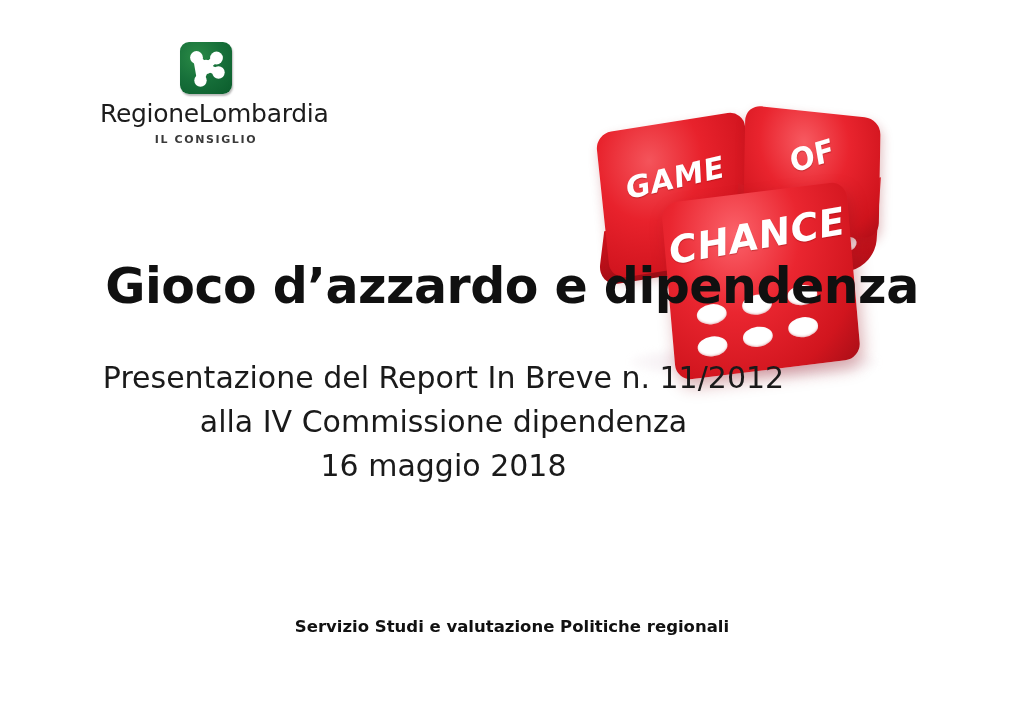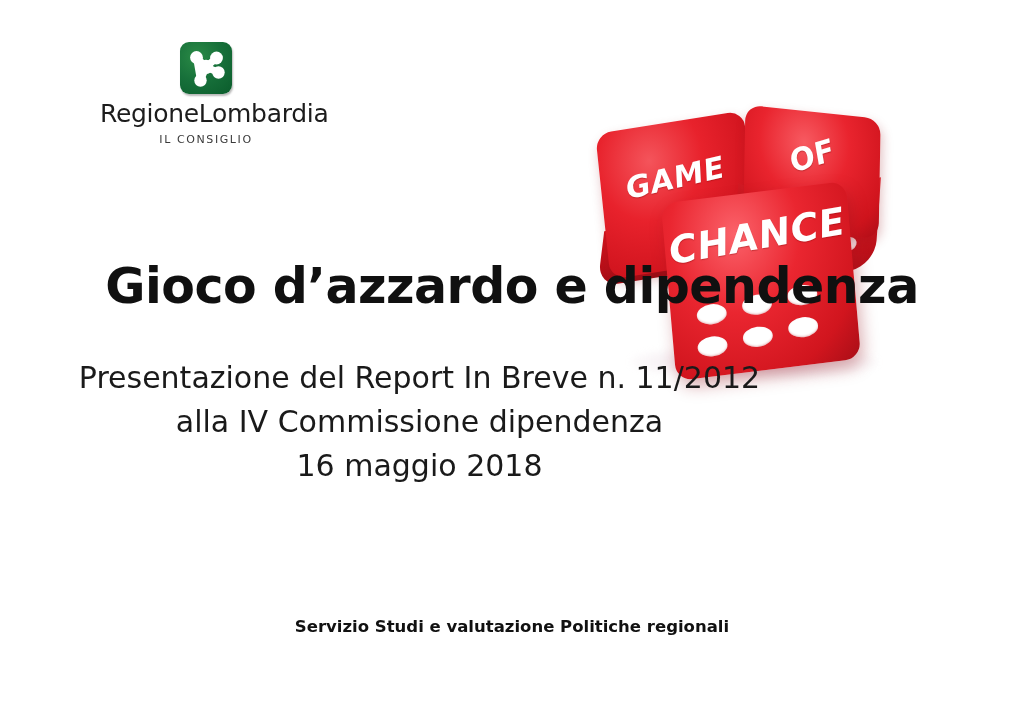--- a/index.html
+++ b/index.html
@@ -48,21 +48,21 @@
     font-weight: 400;
     letter-spacing: -0.3px;
     color: #1c1c1c;
     line-height: 1.08;
     white-space: nowrap;
   }
   .logo-sub {
     margin-top: 6px;
     font-family: "DejaVu Sans", sans-serif;
     font-size: 11px;
-    font-weight: 400;
+    font-weight: 700;
     letter-spacing: 1.6px;
     color: #3a3a3a;
     white-space: nowrap;
   }
 
   
   .dice-art {
     position: absolute;
     left: 586px;
     top: 100px;
@@ -202,20 +202,21 @@
     color: #101010;
     letter-spacing: -0.5px;
     white-space: nowrap;
   }
   .subtitle {
     position: absolute;
     left: 0;
     top: 356px;
     width: 839px;
     text-align: center;
+    padding-left: 24px;
   }
   .subtitle-line {
     font-family: "DejaVu Sans", sans-serif;
     font-size: 30px;
     font-weight: 400;
     color: #1a1a1a;
     line-height: 44px;
     white-space: nowrap;
   }
   .footer {

